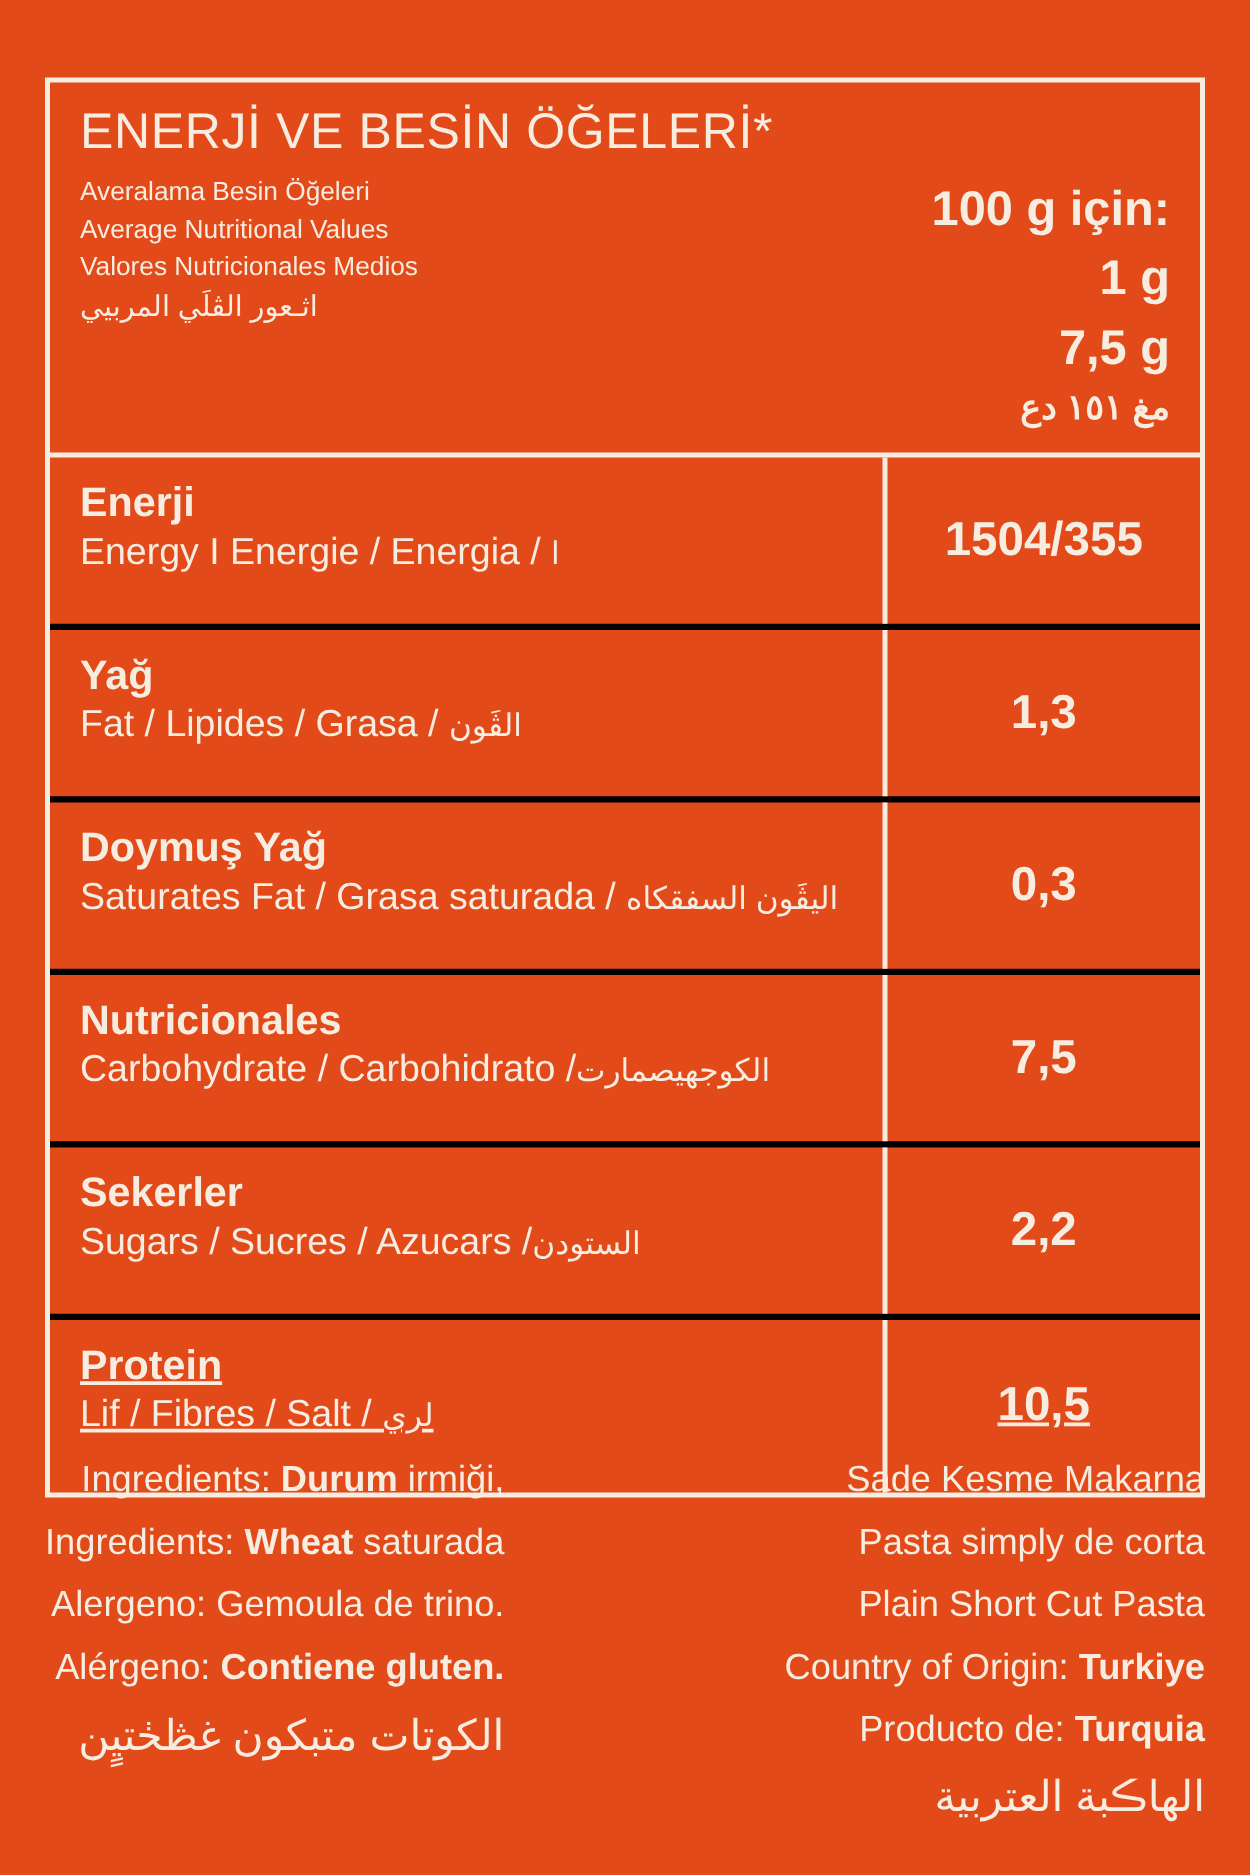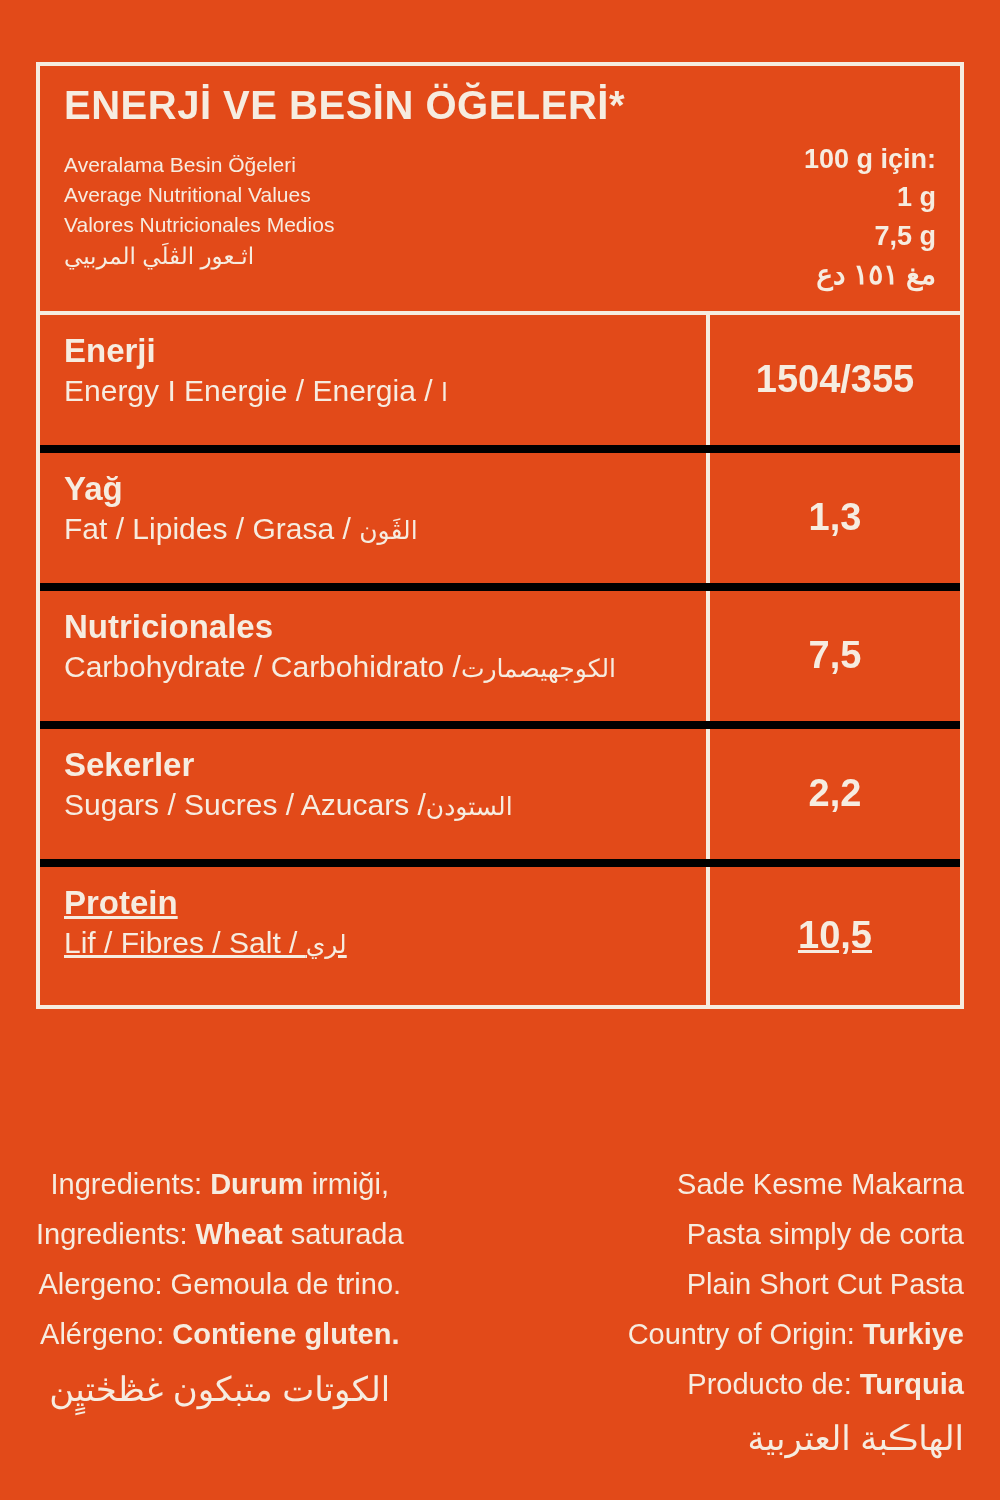--- a/index.html
+++ b/index.html
@@ -41,55 +41,55 @@
     flex: 1 1 auto;
     min-width: 0;
   }
   .head-right {
     flex: 0 0 250px;
     text-align: right;
     padding-top: 56px;
   }
   .title {
     font-size: 40px;
-    font-weight: bold;
+    font-weight: normal;
     letter-spacing: 0.5px;
     line-height: 1.05;
-    margin-bottom: 24px;
+    margin-bottom: 13px;
     white-space: nowrap;
   }
   .head-line {
     font-size: 21px;
     line-height: 1.42;
     font-weight: 400;
     white-space: nowrap;
   }
   .head-line.ar {
     font-size: 23px;
     line-height: 1.5;
     direction: rtl;
     text-align: left;
   }
   .hr-line {
-    font-size: 27px;
+    font-size: 39px;
     line-height: 1.42;
     font-weight: bold;
     white-space: nowrap;
   }
   .hr-line.first {
     font-weight: bold;
   }
   .hr-line.ar {
     font-size: 28px;
     direction: rtl;
   }
 
   .row {
     display: flex;
-    border-bottom: 8px solid #000000;
+    border-bottom: 5px solid #000000;
     box-sizing: border-box;
     min-height: 138px;
   }
   .row.last {
     border-bottom: none;
     text-decoration: underline;
   }
   .row-left {
     flex: 1 1 auto;
     padding: 16px 18px 14px 24px;
@@ -128,21 +128,21 @@
   
   .bottom {
     position: absolute;
     left: 36px;
     top: 1160px;
     width: 928px;
     display: flex;
     justify-content: space-between;
   }
   .bottom-left {
-    text-align: center;
+    text-align: right;
     flex: 0 0 auto;
   }
   .bottom-right {
     text-align: right;
     flex: 0 0 auto;
   }
   .info-line {
     font-size: 29px;
     line-height: 1.72;
     white-space: nowrap;
@@ -191,20 +191,29 @@
     <div class="row">
       <div class="row-left">
         <div class="nutr-name">Yağ</div>
         <div class="nutr-sub"><span>Fat / Lipides / Grasa / </span><span class="ar">الڤَون</span></div>
       </div>
       <div class="row-right">
         <div class="nutr-value">1,3</div>
       </div>
     </div>
 
+    <div class="row">
+      <div class="row-left">
+        <div class="nutr-name">Doymuş Yağ</div>
+        <div class="nutr-sub"><span>Saturates Fat / Grasa saturada / </span><span class="ar">اليڤَون السفقكاه</span></div>
+      </div>
+      <div class="row-right">
+        <div class="nutr-value">0,3</div>
+      </div>
+    </div>
 
     <div class="row">
       <div class="row-left">
         <div class="nutr-name">Nutricionales</div>
         <div class="nutr-sub"><span>Carbohydrate / Carbohidrato /</span><span class="ar">الكوجهيصمارت</span></div>
       </div>
       <div class="row-right">
         <div class="nutr-value">7,5</div>
       </div>
     </div>

